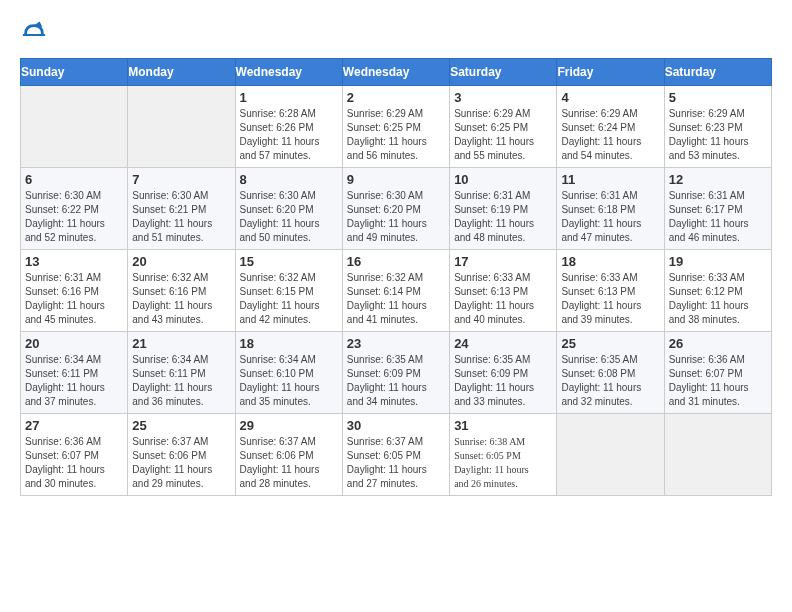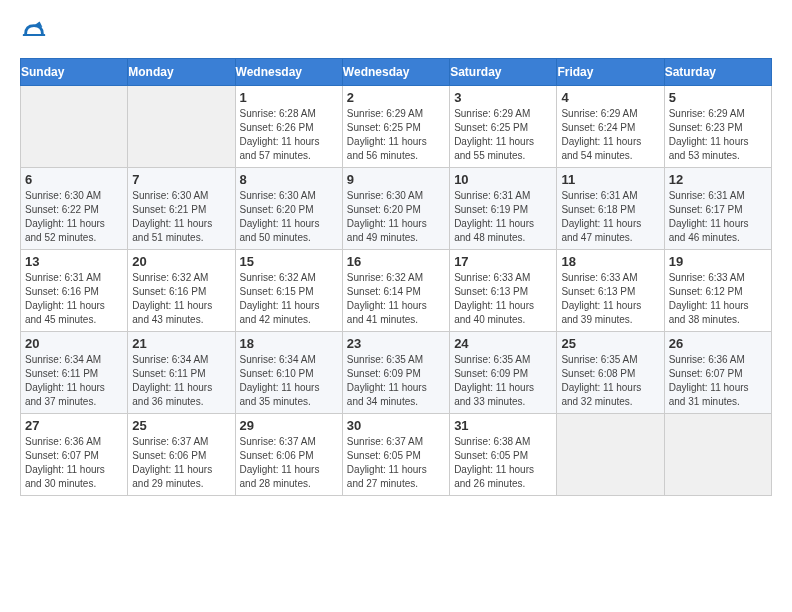--- a/index.html
+++ b/index.html
@@ -337,21 +337,21 @@
         </td>
         <td>
           <div class="day-number">30</div>
           <div class="day-info" style="white-space: pre-line;">Sunrise: 6:37 AM
 Sunset: 6:05 PM
 Daylight: 11 hours
 and 27 minutes.</div>
         </td>
         <td>
           <div class="day-number">31</div>
-          <div class="day-info" style="white-space: pre-line;">Sunrise: 6:38 AM
+          <div class="day-info" style="white-space: pre-line; font-family: Liberation Serif, serif;">Sunrise: 6:38 AM
 Sunset: 6:05 PM
 Daylight: 11 hours
 and 26 minutes.</div>
         </td>
         <td class="empty-cell"></td>
         <td class="empty-cell"></td>
       </tr>
     </tbody>
 </table>
 

